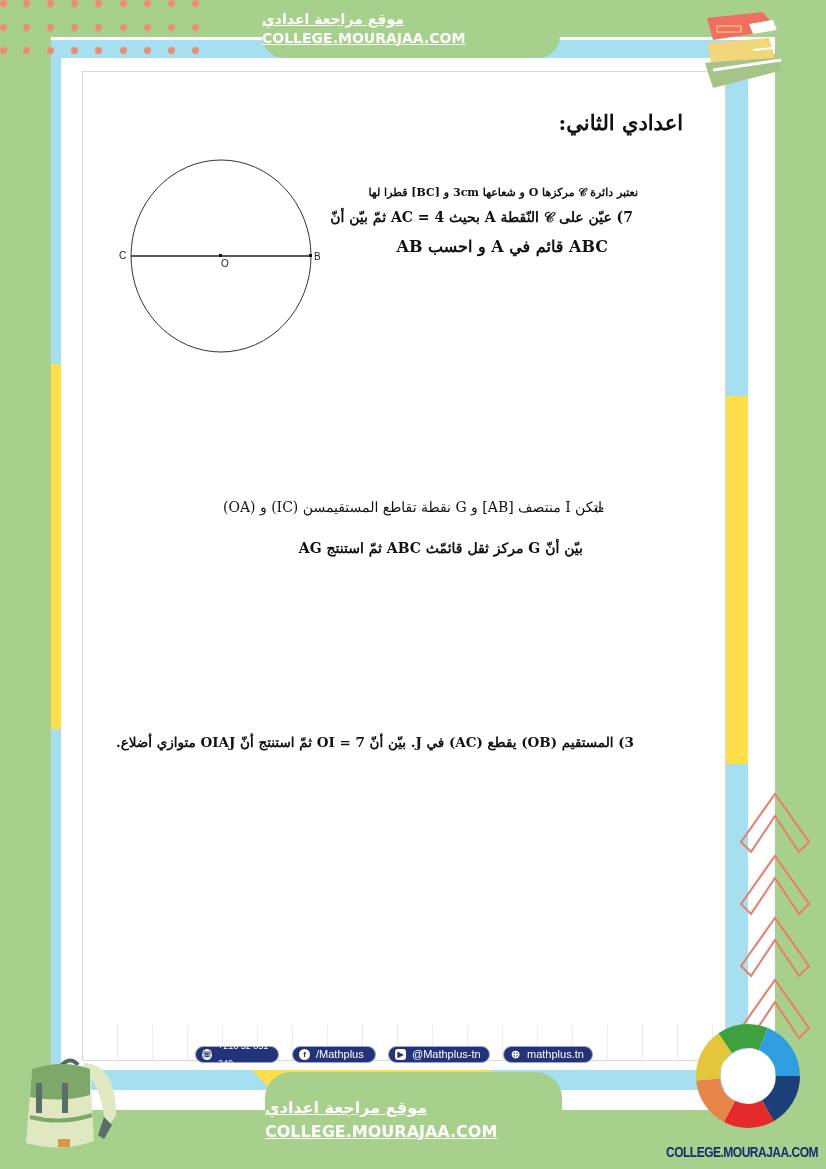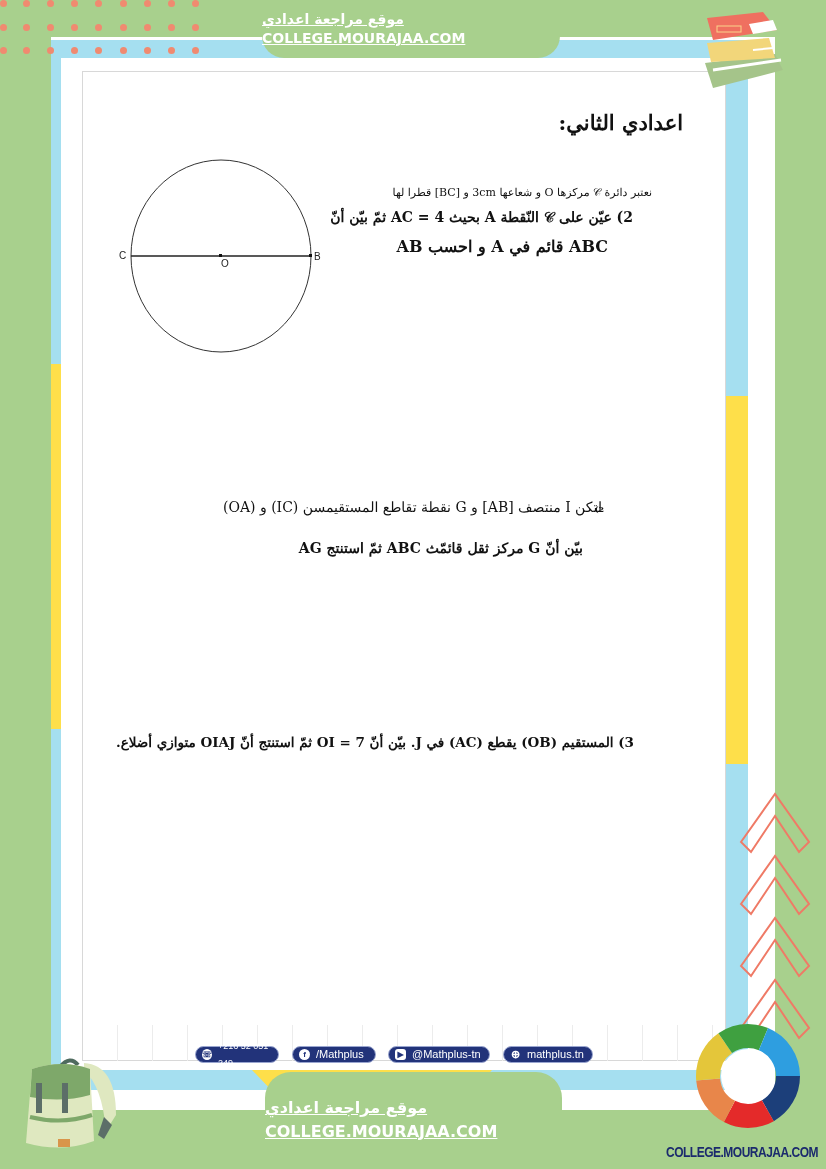--- a/index.html
+++ b/index.html
@@ -87,22 +87,22 @@
     <div class="grid-v" style="left:502px"></div>
     <div class="grid-v" style="left:537px"></div>
     <div class="grid-v" style="left:572px"></div>
     <div class="grid-v" style="left:607px"></div>
     <div class="grid-v" style="left:642px"></div>
     <div class="grid-v" style="left:677px"></div>
     <div class="grid-v" style="left:712px"></div>
 </div>
 
 <div class="ar" style="right:143px;top:110px;font-size:21px;font-weight:bold;">اعدادي الثاني:</div>
-<div class="ar" style="right:174px;top:186px;font-size:11px;font-weight:normal;">نعتبر دائرة 𝒞 مركزها O و شعاعها 3cm و [BC] قطرا لها</div>
-<div class="ar" style="right:193px;top:209px;font-size:14px;font-weight:bold;">2)  عيّن على 𝒞 النّقطة A بحيث AC = 4 ثمّ بيّن أنّ</div>
+<div class="ar" style="right:188px;top:186px;font-size:11px;font-weight:bold;">نعتبر دائرة 𝒞 مركزها O و شعاعها 3cm و [BC] قطرا لها</div>
+<div class="ar" style="right:193px;top:209px;font-size:14px;font-weight:bold;">7)  عيّن على 𝒞 النّقطة A بحيث AC = 4 ثمّ بيّن أنّ</div>
 <div class="ar" style="right:218px;top:237px;font-size:16px;font-weight:bold;">ABC قائم في A و احسب AB</div>
 
 <div class="ar" style="right:222px;top:504px;font-size:8px;font-weight:bold;">2)</div>
 <div class="ar" style="right:224px;top:499px;font-size:14px;font-weight:normal;">لتكن I منتصف [AB] و G نقطة تقاطع   المستقيمسن (IC) و (OA)</div>
 <div class="ar" style="right:243px;top:540px;font-size:14px;font-weight:bold;">بيّن أنّ  G مركز ثقل قائمّث ABC ثمّ استنتج AG</div>
 
 <div class="ar" style="right:192px;top:734px;font-size:13.5px;font-weight:bold;">3)  المستقيم (OB) يقطع (AC) في J. بيّن أنّ OI = 7 ثمّ استنتج أنّ OIAJ متوازي أضلاع.</div>
 
 <svg class="abs" style="left:110px;top:150px;" width="230" height="215" viewBox="0 0 230 215">
   <ellipse cx="111" cy="106" rx="90" ry="96" fill="none" stroke="#333" stroke-width="1"></ellipse>

